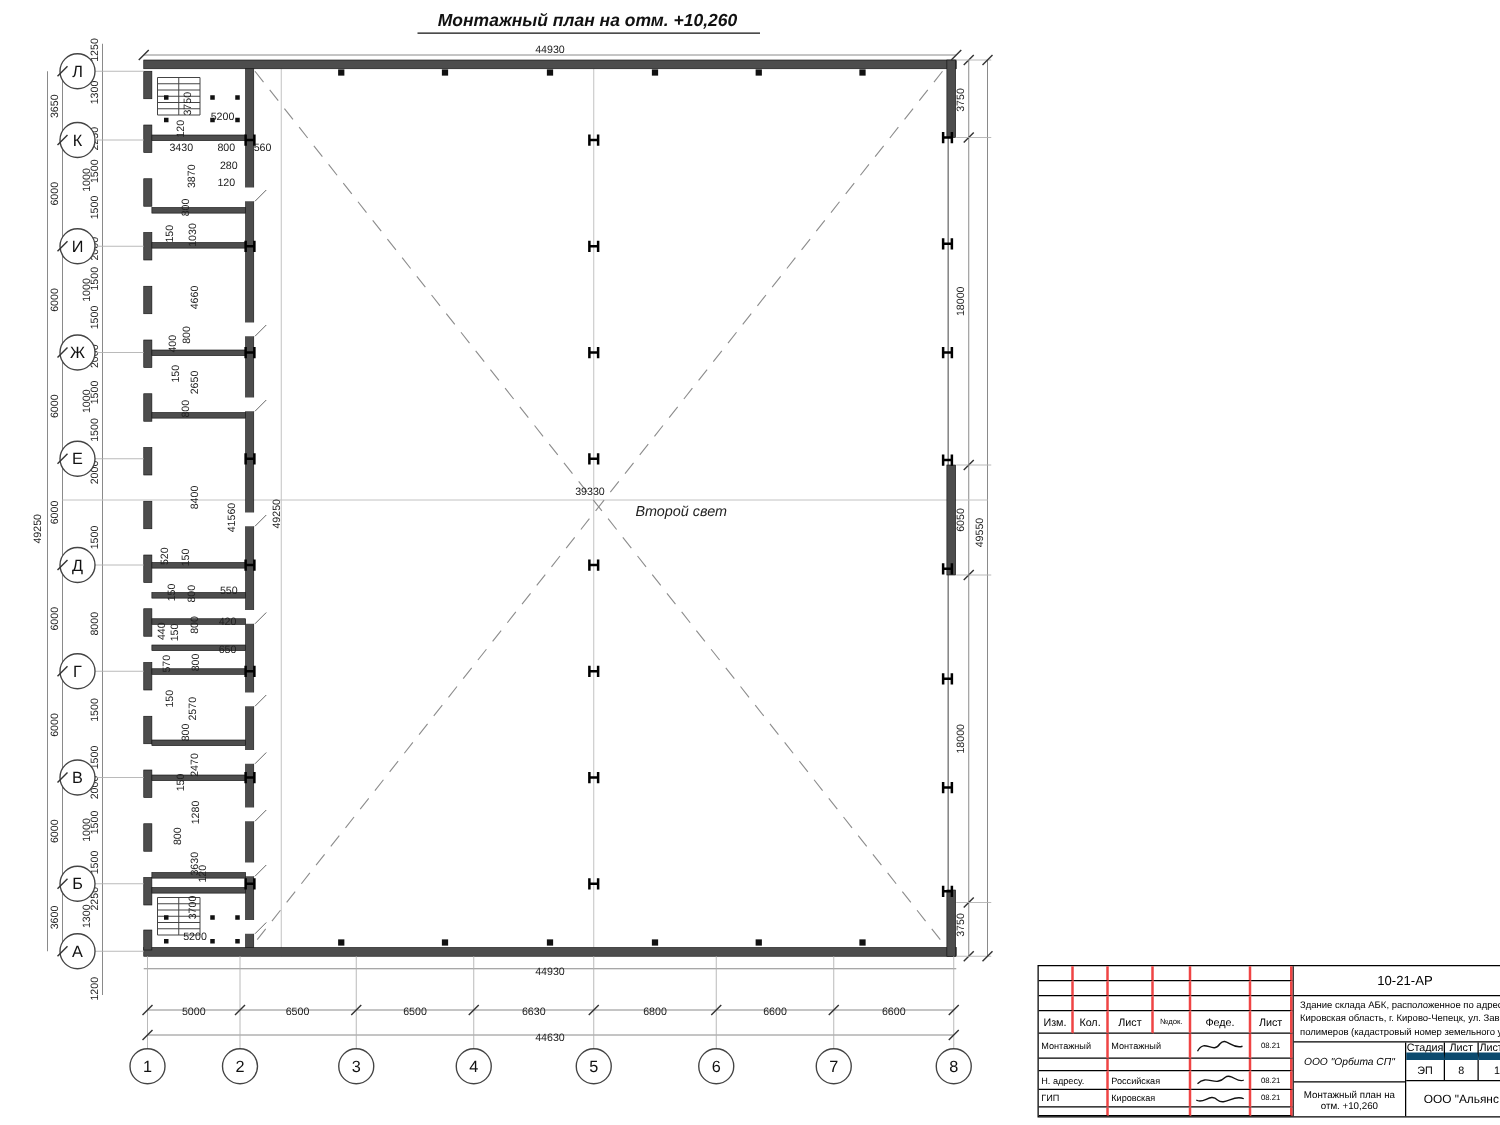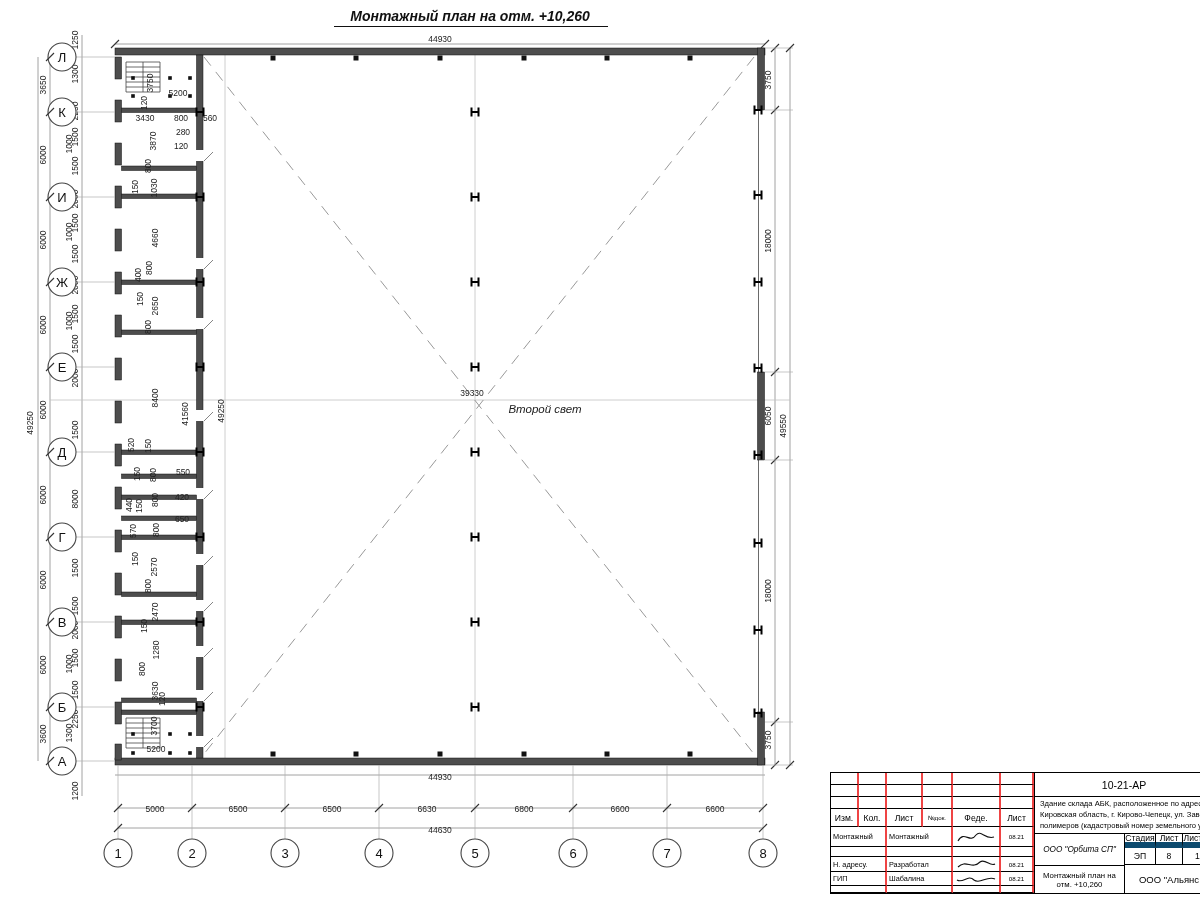--- a/index.html
+++ b/index.html
@@ -462,30 +462,30 @@
         </svg>
     </div>
     <div class="c sm">08.21</div>
 
     <div class="c s2"></div>
       <div class="c s2"></div>
       <div class="c"></div>
       <div class="c"></div>
 
     <div class="c s2 lf">Н. адресу.</div>
-    <div class="c s2 lf">Разработал</div>
+    <div class="c s2 lf">Российская</div>
     <div class="c sigbox">
       <svg width="44" height="13">
           <path d="M4 9 C12 1 18 12 26 4 C31 0 36 9 41 6" fill="none" stroke="#111" stroke-width="1.1"></path>
         </svg>
     </div>
     <div class="c sm">08.21</div>
 
     <div class="c s2 lf">ГИП</div>
-    <div class="c s2 lf">Шабалина</div>
+    <div class="c s2 lf">Кировская</div>
     <div class="c sigbox">
       <svg width="44" height="13">
           <path d="M3 8 C9 12 14 2 20 8 C26 13 33 3 41 7" fill="none" stroke="#111" stroke-width="1.1"></path>
         </svg>
     </div>
     <div class="c sm">08.21</div>
 
     <div class="c s2"></div>
       <div class="c s2"></div>
       <div class="c"></div>

